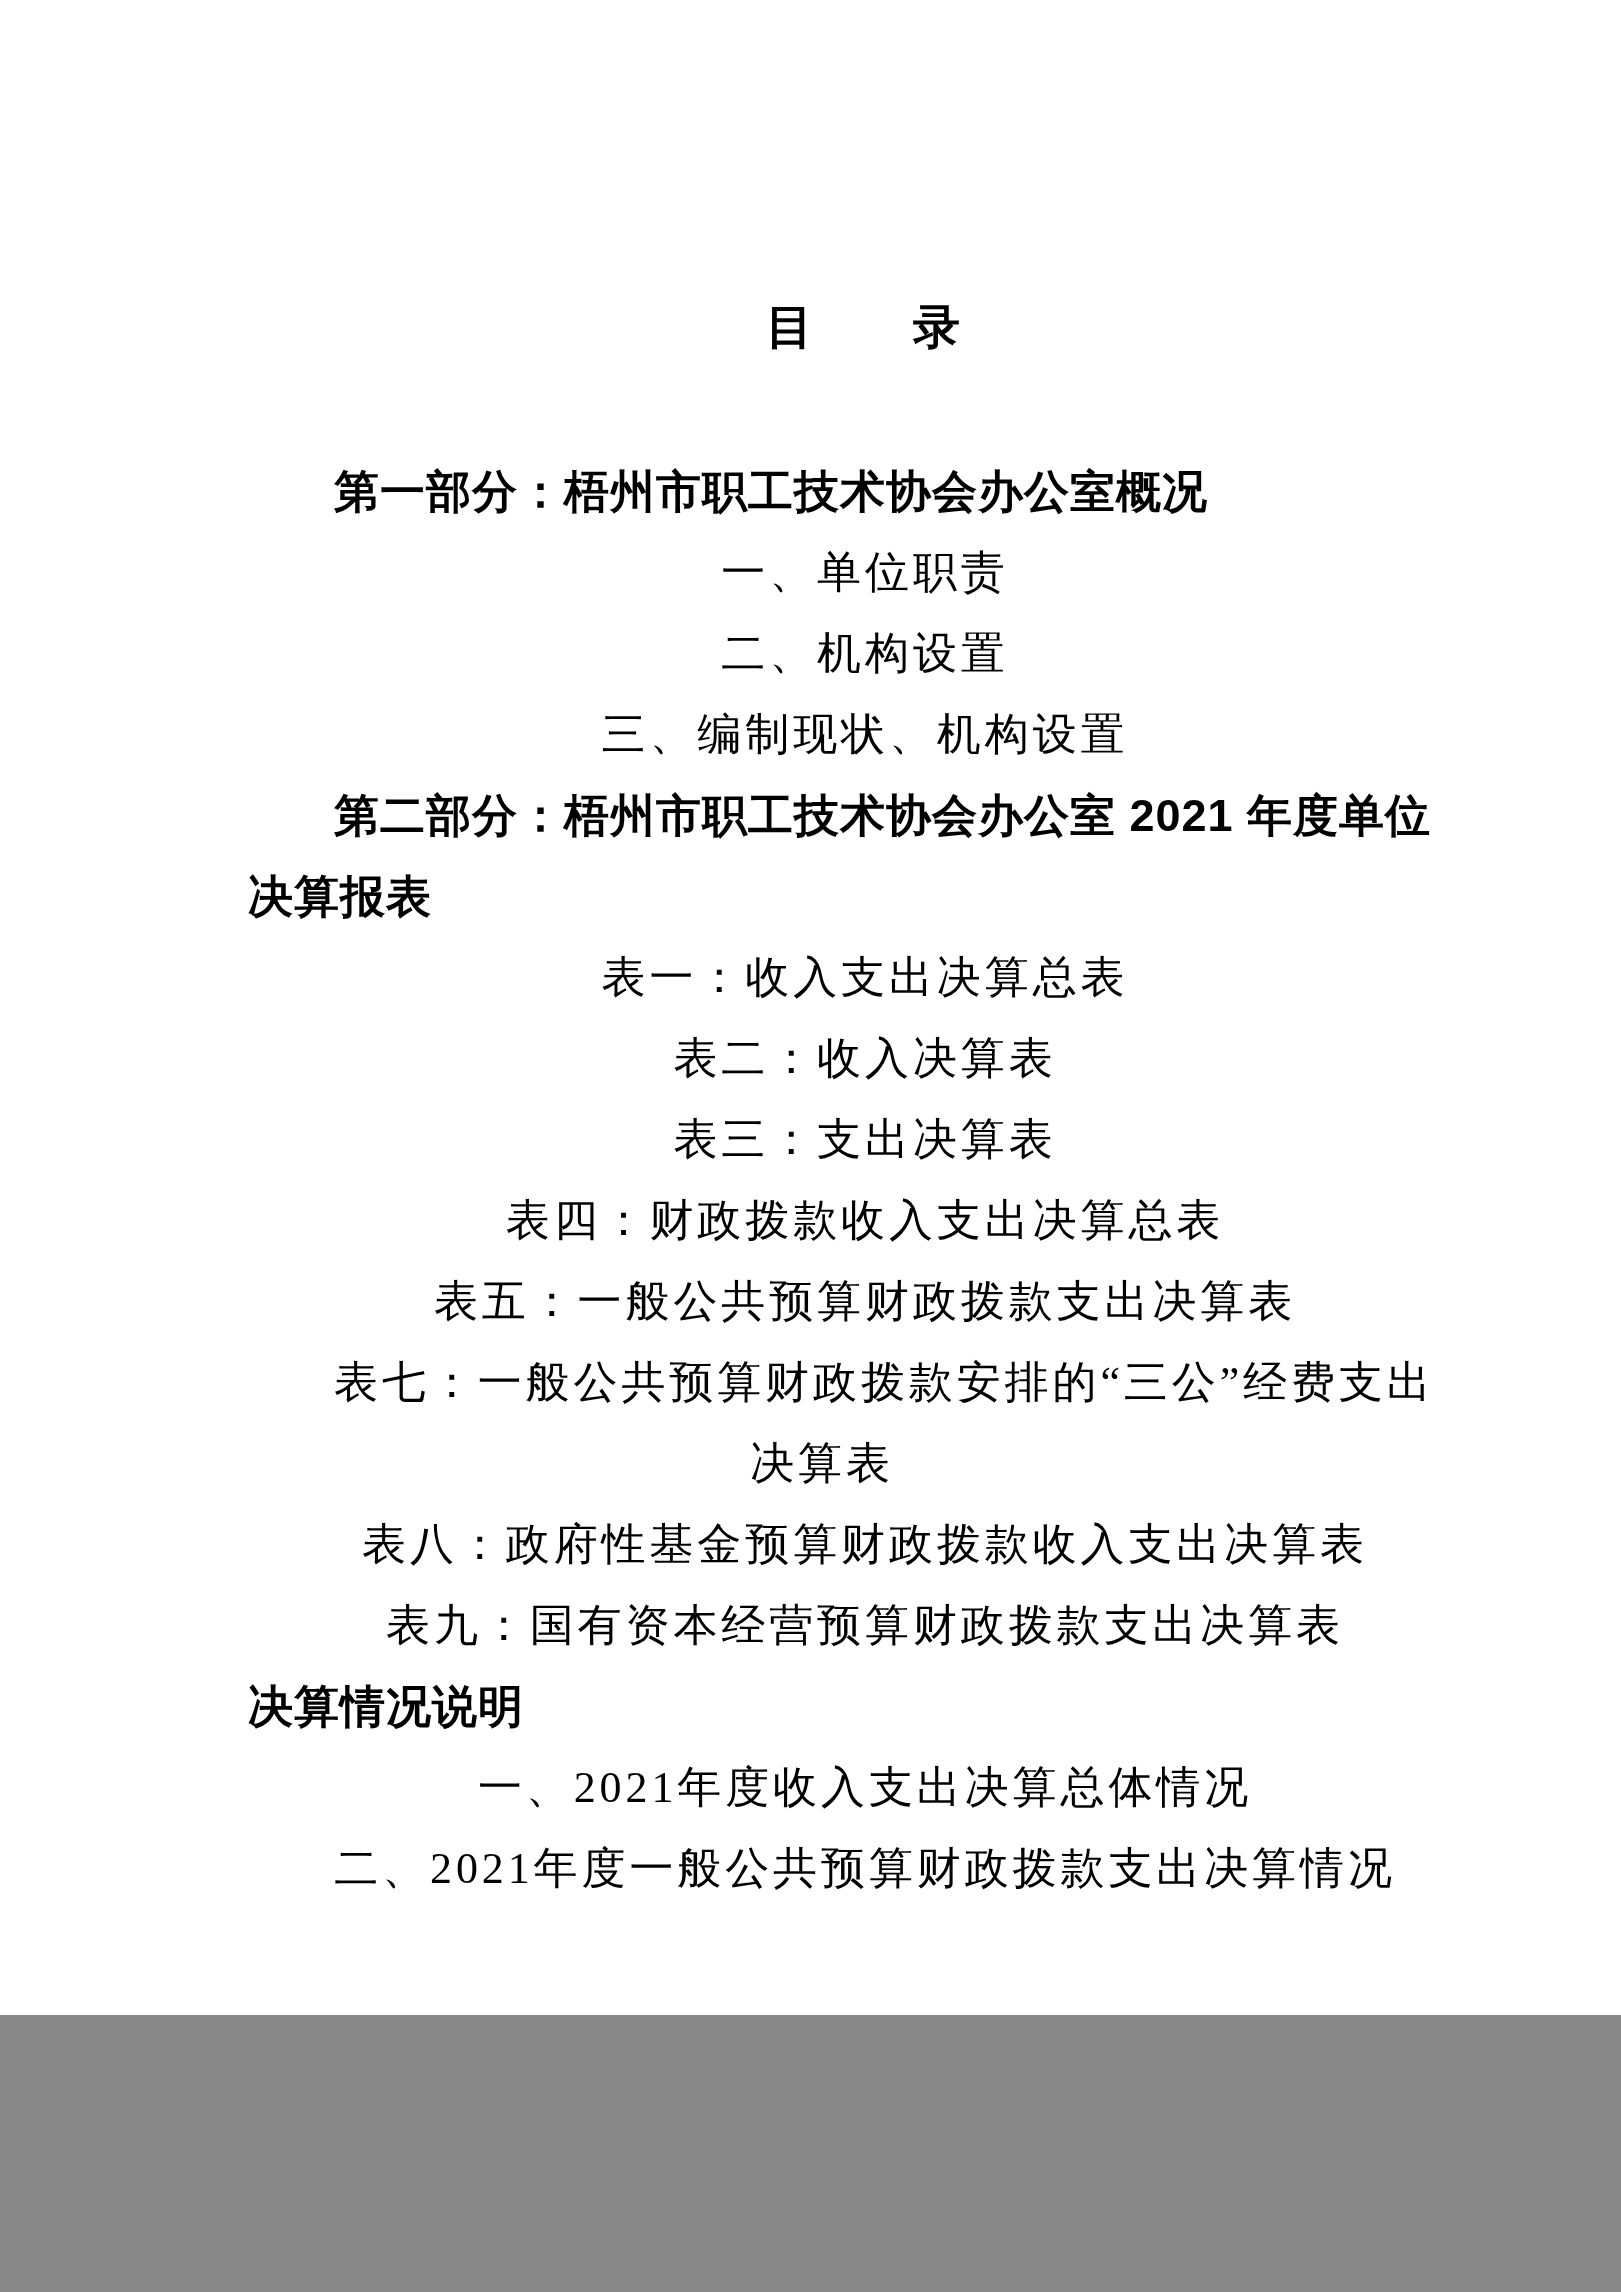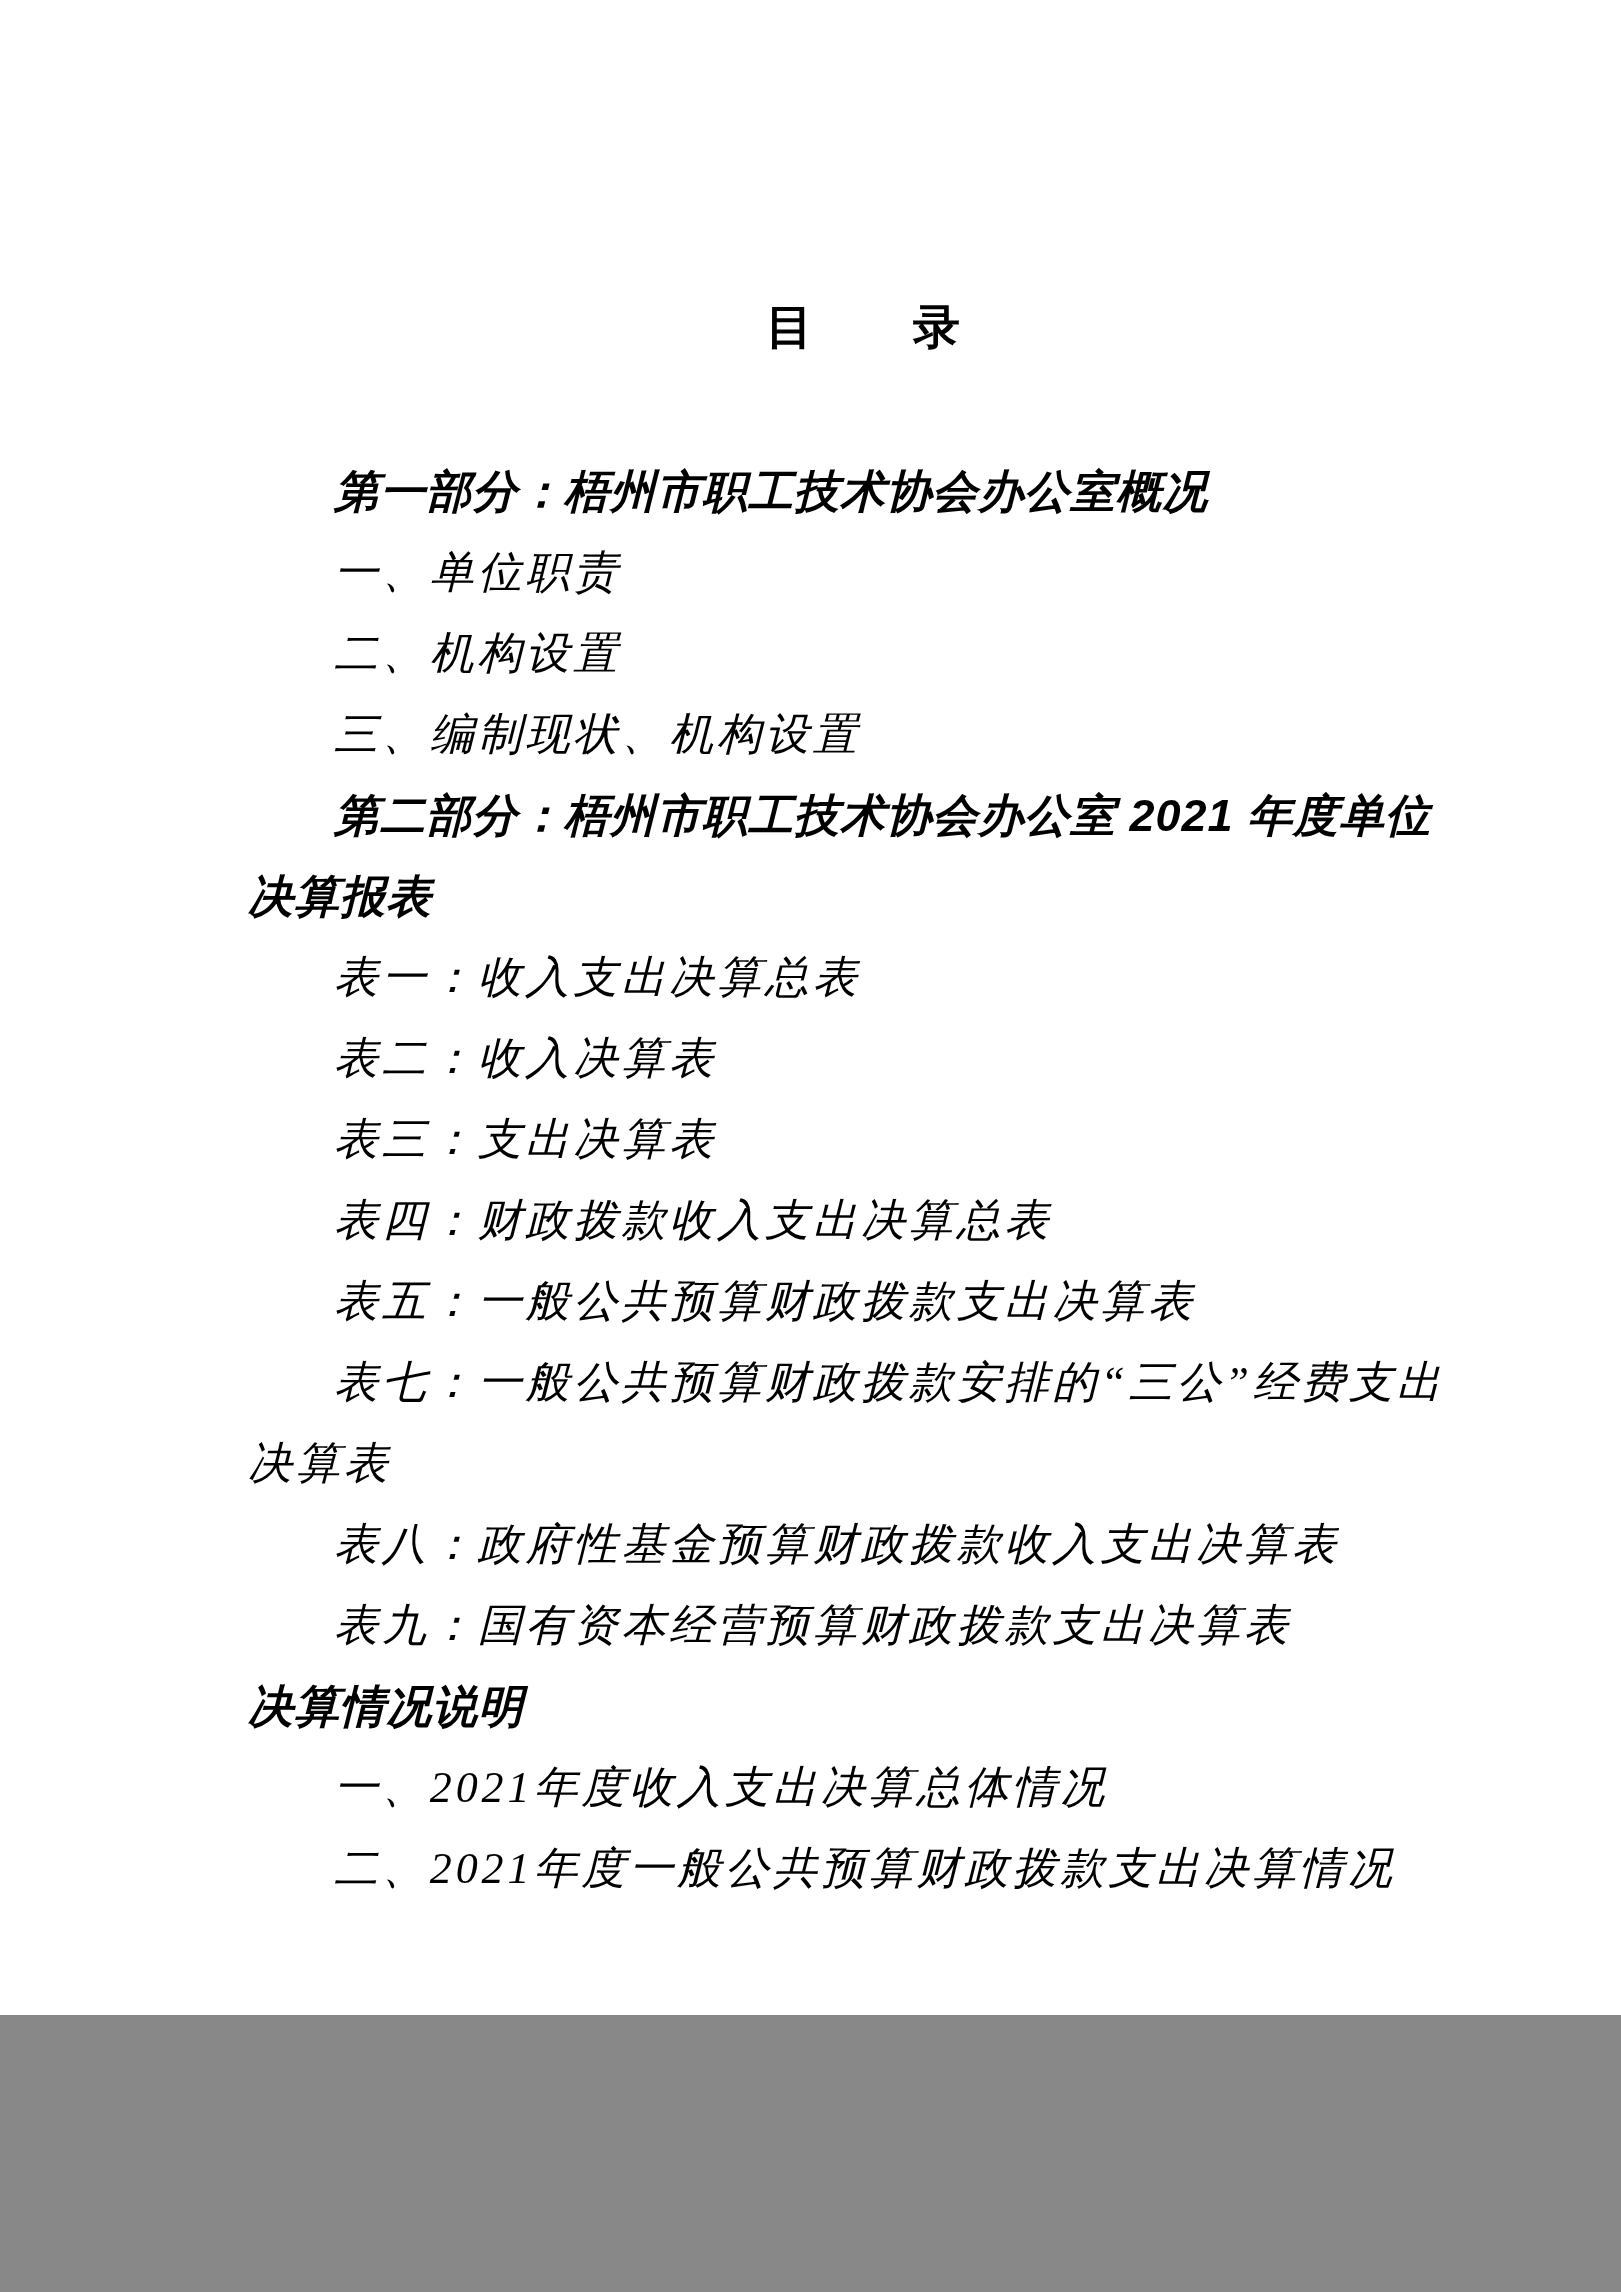--- a/index.html
+++ b/index.html
@@ -17,36 +17,37 @@
   .doc-title{
     height:59px;line-height:59px;
     text-align:center;
     padding-left:84px;
     font-family:"Liberation Sans", sans-serif;
     font-weight:bold;
     font-size:47px;
     letter-spacing:2px;
     white-space:nowrap;
   }
-  .toc{margin-top:95px;font-style:italic;}
+  .toc{margin-top:95px;}
   .line{
     line-height:81px;
     white-space:nowrap;
   }
   .indent{padding-left:86px;}
   .heading{
     font-family:"Liberation Sans", sans-serif;
     font-weight:bold;
     font-size:45px;
     letter-spacing:1px;
   }
   .item{
     font-family:"Liberation Serif", serif;
     font-size:44px;
     letter-spacing:3.9px;
+    text-align:center;
   }
   .page-number{
     position:absolute;
     left:299px;top:2080px;
     height:49px;line-height:49px;
     font-size:41px;
     letter-spacing:1px;
     font-family:"Liberation Serif", serif;
   }
 </style>

